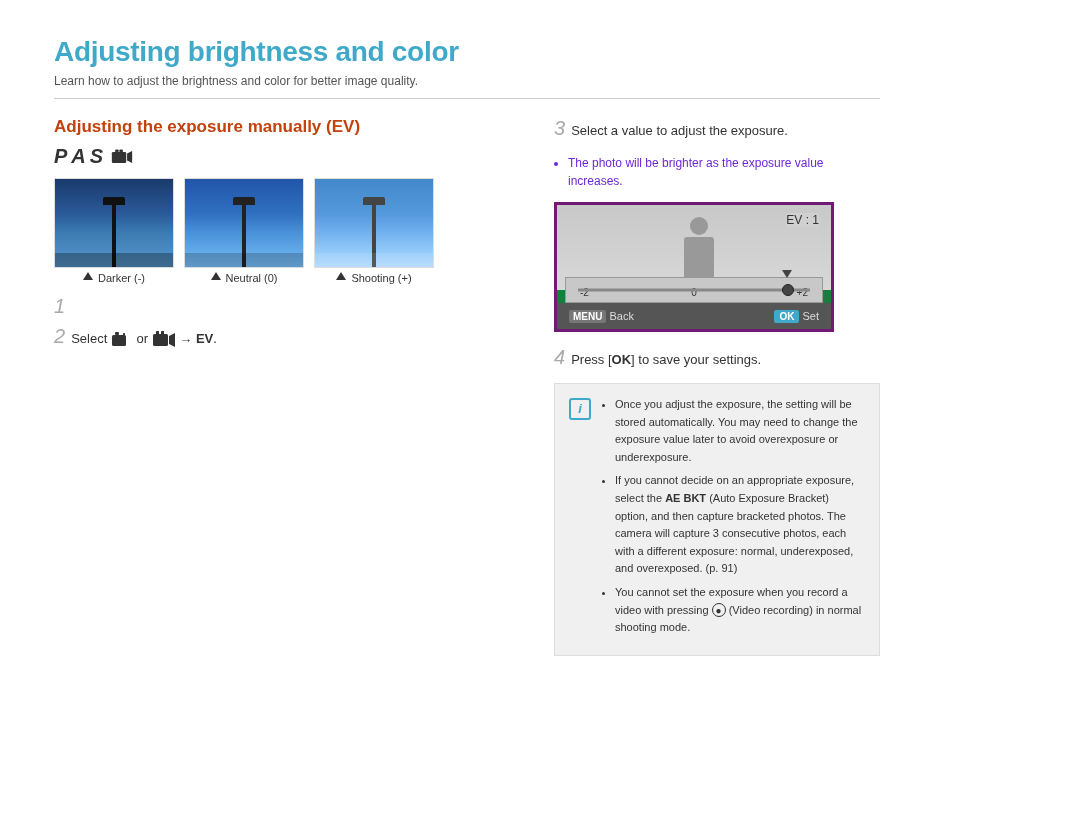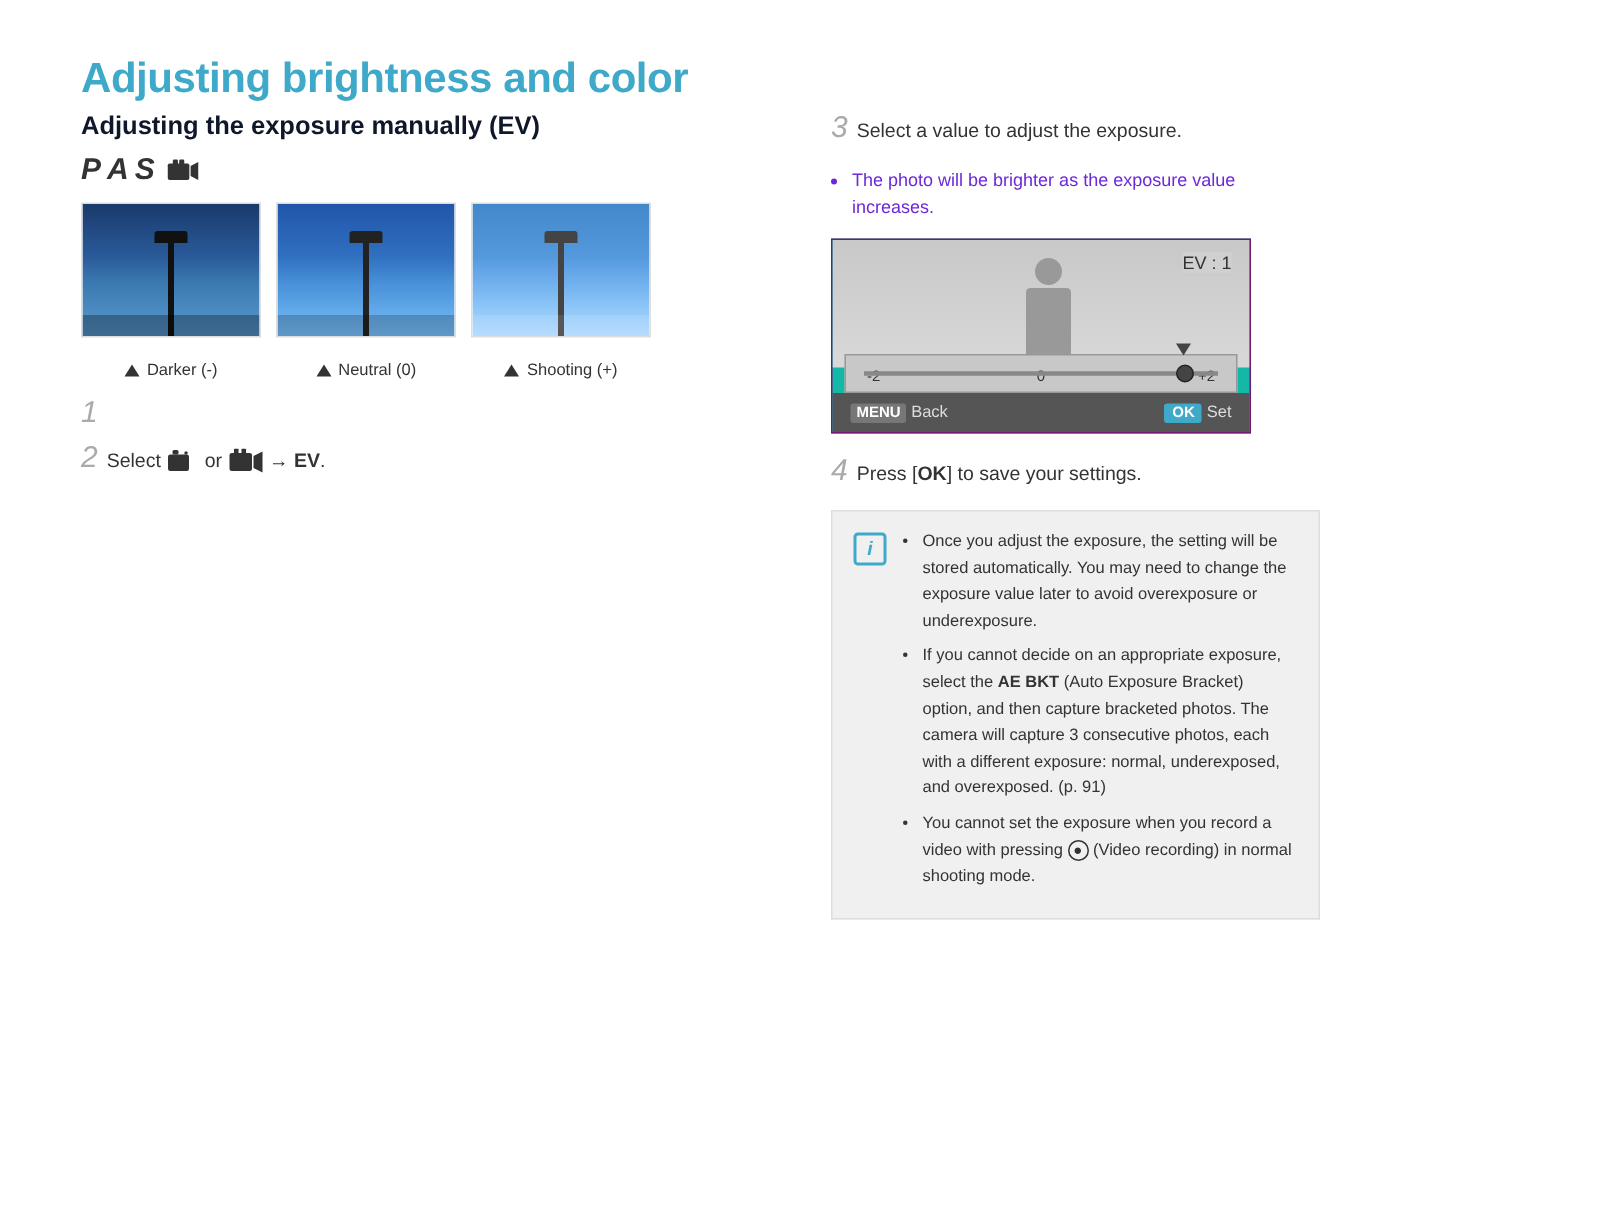--- a/index.html
+++ b/index.html
@@ -44,21 +44,21 @@
       width: 460px;
       flex-shrink: 0;
     }
 
     .right-col {
       flex: 1;
     }
 
     .section-title {
       font-size: 17px;
-      color: #0f172a;
+      color: #c2410c;
       font-weight: bold;
       margin-bottom: 8px;
     }
 
     .mode-icons {
       display: flex;
       align-items: center;
       gap: 4px;
       margin-bottom: 10px;
     }
@@ -125,23 +125,23 @@
     .photo-bright {
       background: linear-gradient(180deg, #4488cc 0%, #5599dd 40%, #70b0ee 60%, #90c8f8 80%, #b0d8ff 100%);
       width: 100%;
       height: 100%;
       position: relative;
     }
 
     .photo-caption {
       font-size: 11px;
       color: #333;
-      margin-top: 16px;
-      display: flex;
-      align-items: center;
+      margin-top: 4px;
+      display: flex;
+      align-items: flex-start;
       gap: 5px;
     }
 
     .triangle-up {
       width: 0;
       height: 0;
       border-left: 5px solid transparent;
       border-right: 5px solid transparent;
       border-bottom: 8px solid #333;
       display: inline-block;
@@ -200,26 +200,26 @@
     .bullet-item {
       font-size: 12px;
       color: #6d28d9;
       margin-bottom: 4px;
       line-height: 1.5;
       list-style: disc;
     }
 
     
     .ev-display {
-      border: 1px solid #701a75;
+      border: 3px solid #701a75;
       width: 280px;
       height: 130px;
       margin-bottom: 14px;
       position: relative;
-      background: #14b8a6;
+      background: #15803d;
       overflow: hidden;
       text-align: right;
     }
 
     .ev-label {
       position: absolute;
       top: 8px;
       right: 12px;
       font-size: 12px;
       color: #333;
@@ -328,20 +328,21 @@
       height: 85px;
       background: linear-gradient(180deg, #c8c8c8 0%, #d8d8d8 100%);
     }
   </style>
 </head>
 <body>
 
 <div class="page-container">
 
   <h1 class="page-title">Adjusting brightness and color</h1>
+  <p class="page-subtitle">Learn how to adjust the brightness and color for better image quality.</p>
 
   <div class="two-column">
 
     <div class="left-col">
 
       <h2 class="section-title">Adjusting the exposure manually (EV)</h2>
 
       <div class="mode-icons">
         <span class="mode-letter">P</span>
         <span class="mode-letter">A</span>

